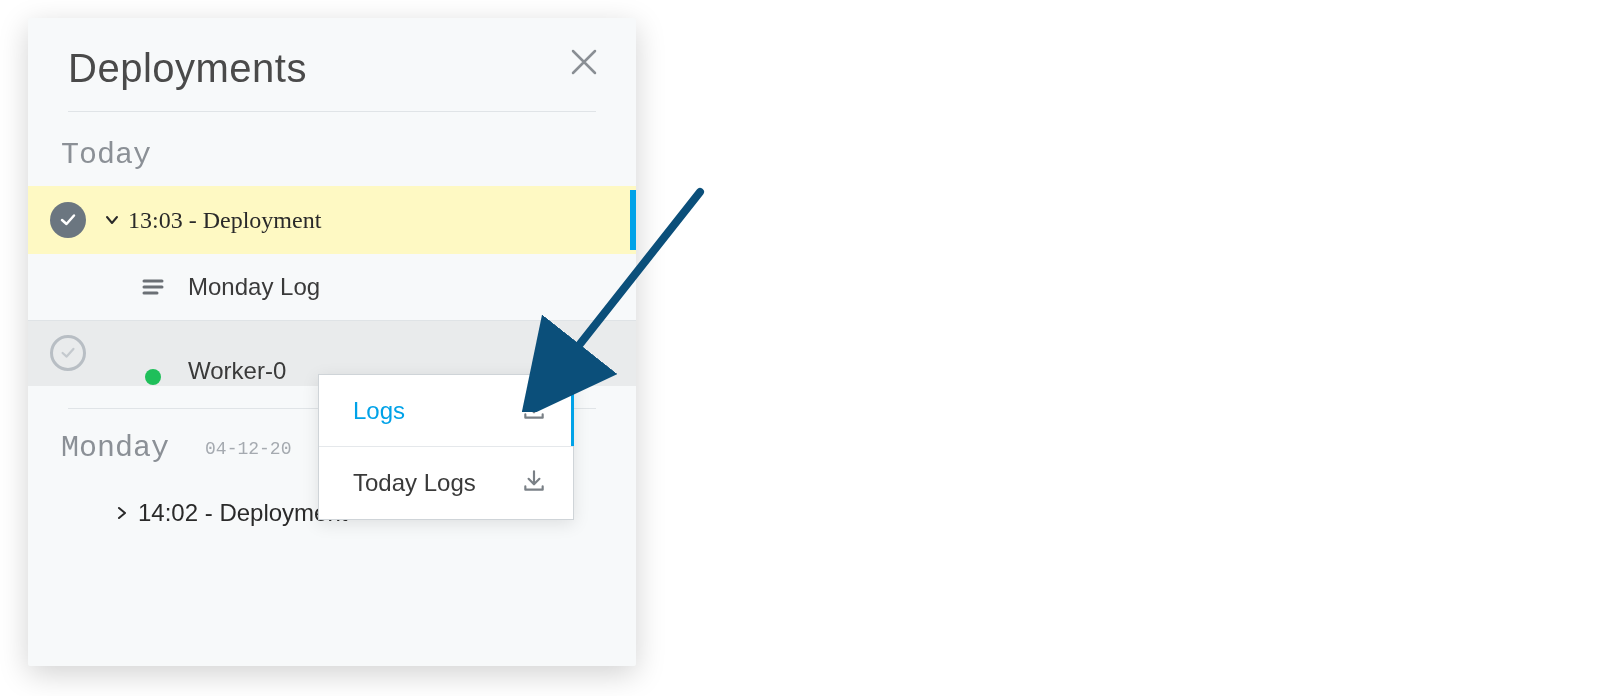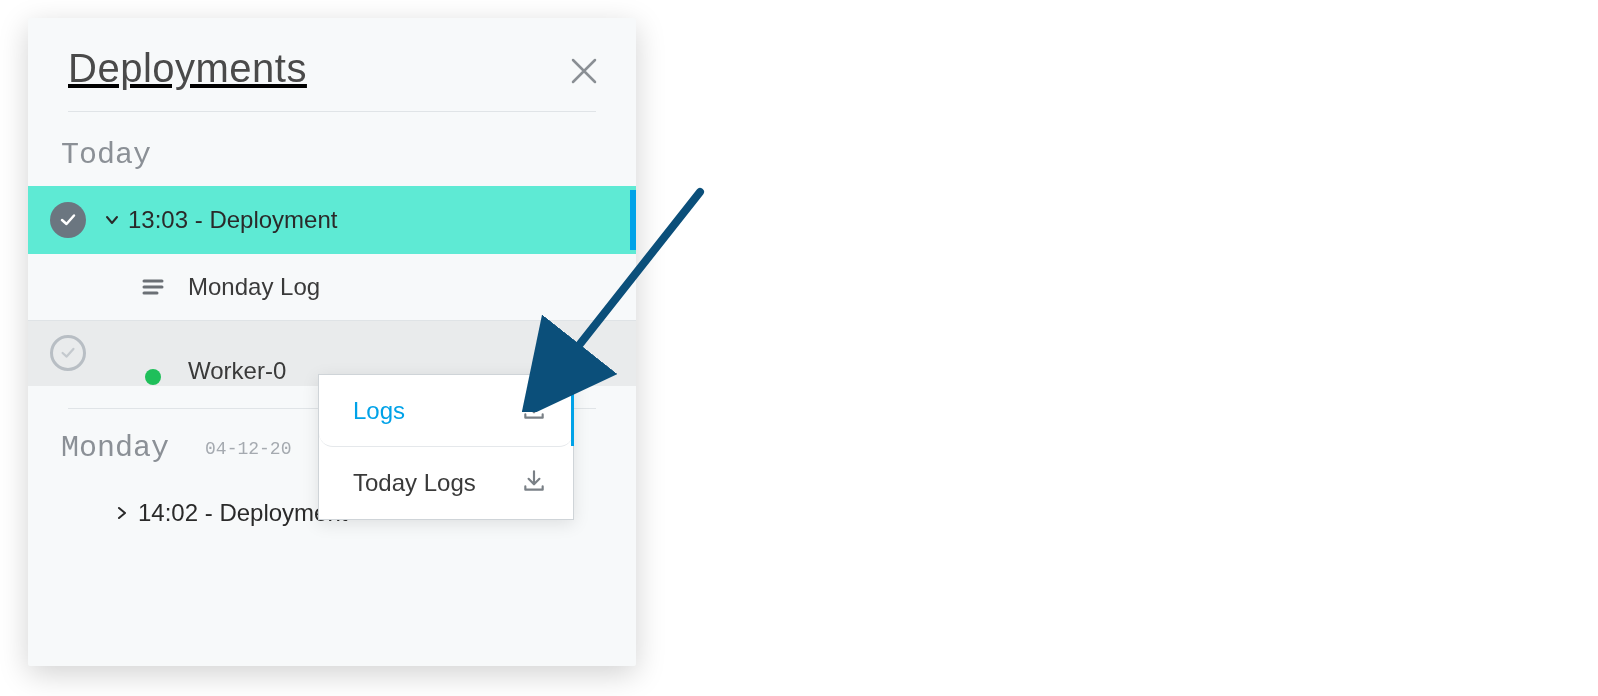--- a/index.html
+++ b/index.html
@@ -15,24 +15,23 @@
     left: 28px;
     top: 18px;
     width: 608px;
     height: 648px;
     background: #f7f9fa;
     box-shadow: 0 8px 30px rgba(0,0,0,0.18);
     border-radius: 2px;
   }
   .panel-header {
     display: flex;
-    align-items: flex-end;
+    align-items: flex-start;
     justify-content: space-between;
     padding: 28px 36px 20px 40px;
-    text-decoration: underline;
   }
   .panel-title {
     font-size: 40px;
     font-weight: 300;
     color: #4a4a4a;
     letter-spacing: 0.5px;
   }
   .close-btn {
     cursor: pointer;
     color: #8a8f94;
@@ -57,21 +56,22 @@
     vertical-align: 2px;
   }
   .deployment-row {
     display: flex;
     align-items: center;
     height: 68px;
     padding: 0 8px 0 22px;
     position: relative;
   }
   .deployment-row.selected {
-    background: #5eead4;
+    background: #fef9c3;
+    font-family: Liberation Serif, serif;
   }
   .deployment-row.selected::after {
     content: "";
     position: absolute;
     right: 0;
     top: 4px;
     bottom: 4px;
     width: 6px;
     background: #00a2e8;
   }
@@ -159,21 +159,20 @@
     align-items: center;
     justify-content: space-between;
     height: 72px;
     padding: 0 26px 0 34px;
     border-bottom: 1px solid #e5e8eb;
     cursor: pointer;
   }
   .popup-item:last-child { border-bottom: none; }
   .popup-item.active {
     position: relative;
-    border-radius: 14px;
   }
   .popup-item.active::after {
     content:"";
     position:absolute;
     right:-1px; top:0; bottom:0;
     width:3px;
     background:#00a2e8;
   }
   .popup-item .label {
     font-size: 24px;

